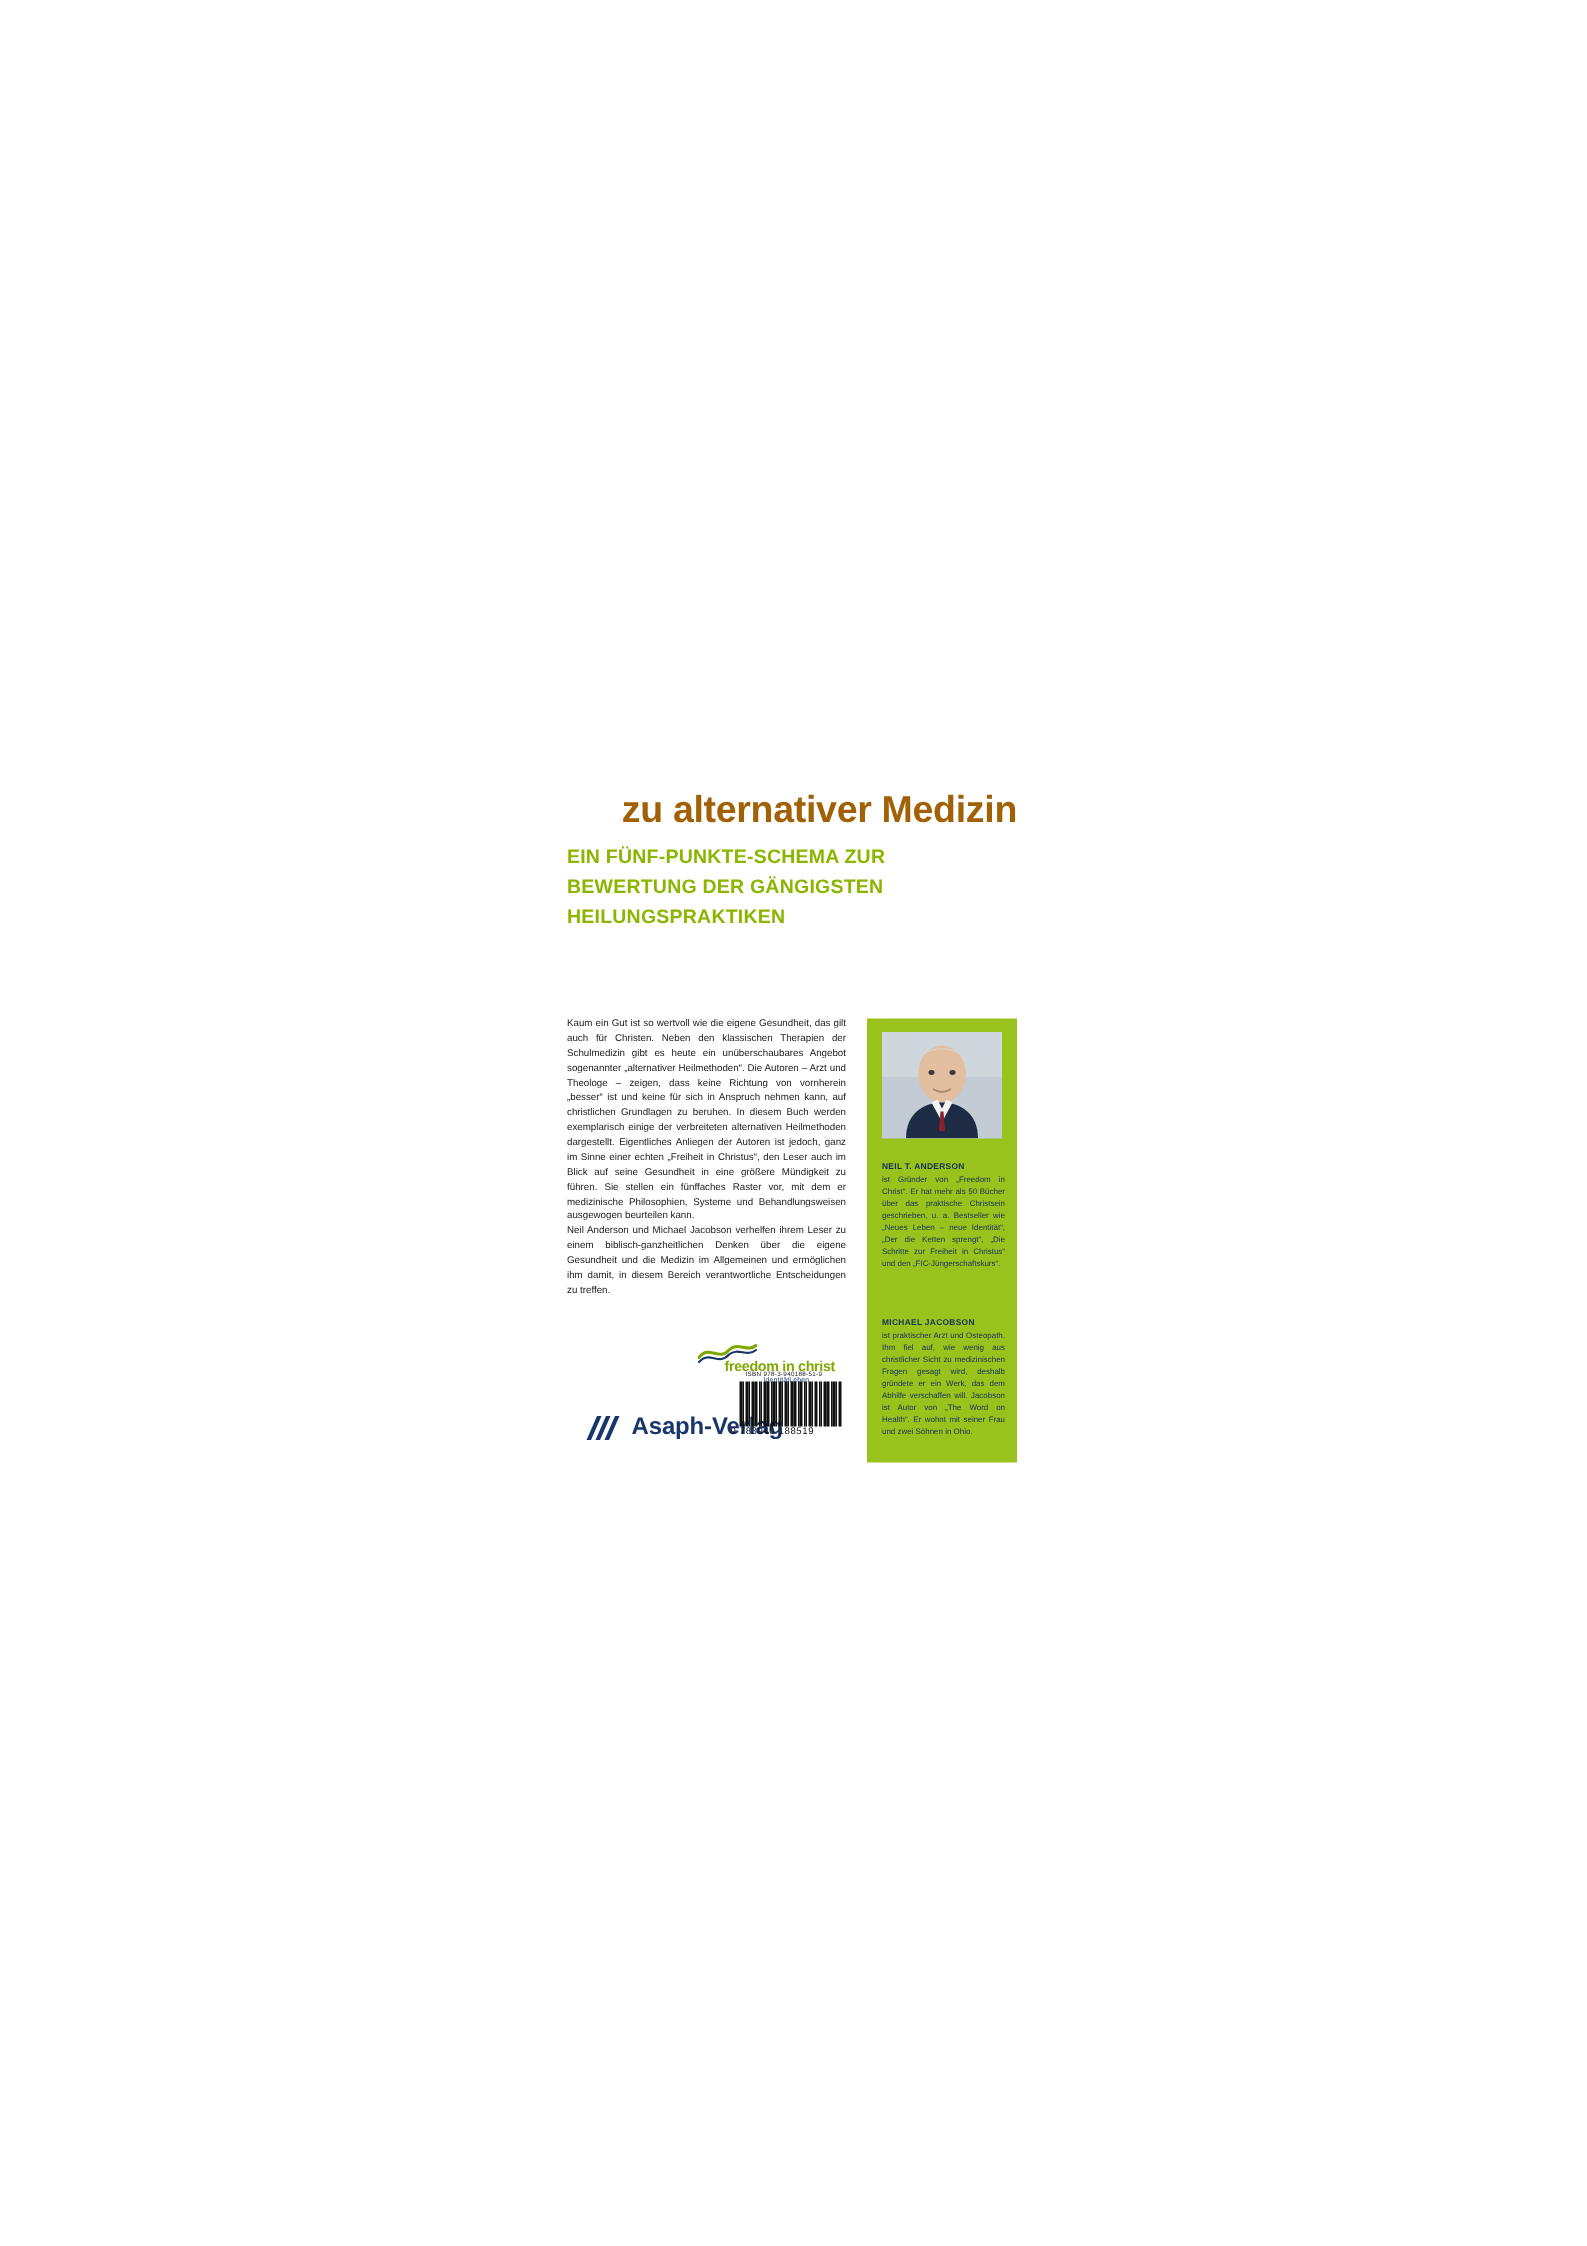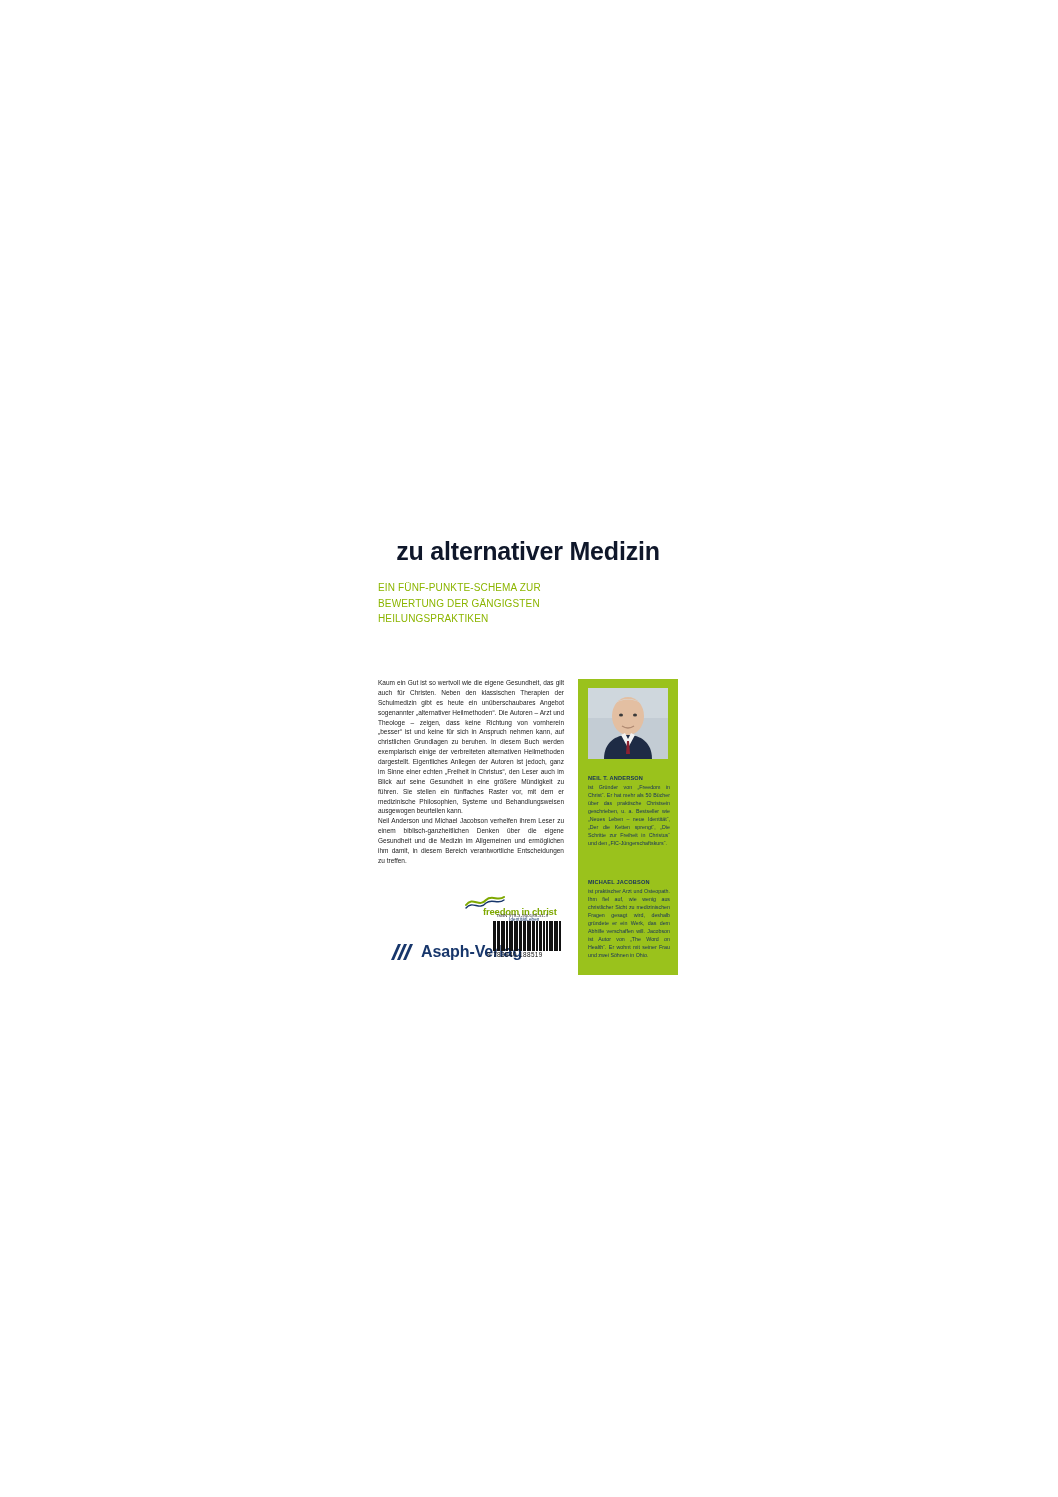--- a/index.html
+++ b/index.html
@@ -35,35 +35,35 @@
     font-weight: bold;
     color: #17366b;
     letter-spacing: -0.3px;
     line-height: 1.08;
     text-align: left;
     white-space: nowrap;
   }
   .title-line2 {
     font-size: 25px;
     font-weight: bold;
-    color: #0f172a;
+    color: #a16207;
     letter-spacing: -0.2px;
     line-height: 1.12;
-    text-align: center;
-    white-space: nowrap;
-    margin-top: 17px;
+    text-align: right;
+    white-space: nowrap;
+    margin-top: 6px;
   }
   .subtitle {
     position: absolute;
     left: 378px;
-    top: 580px;
+    top: 561px;
     width: 230px;
     color: #8cb500;
-    font-size: 10px;
-    font-weight: normal;
+    font-size: 13px;
+    font-weight: bold;
     letter-spacing: 0.15px;
     line-height: 1.55;
     text-transform: uppercase;
   }
 
   
   .blurb {
     position: absolute;
     left: 378px;
     top: 678px;

